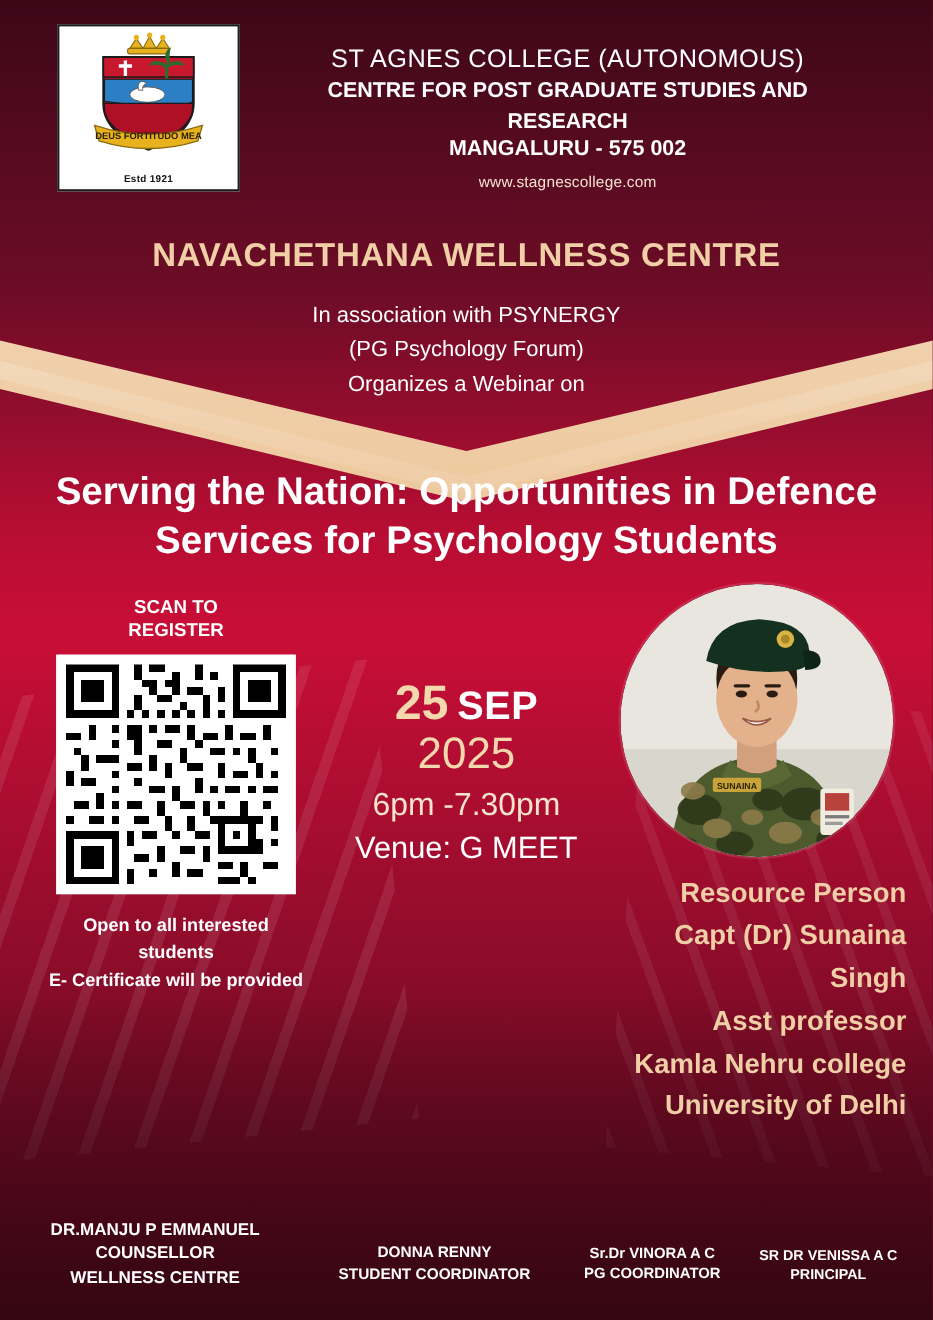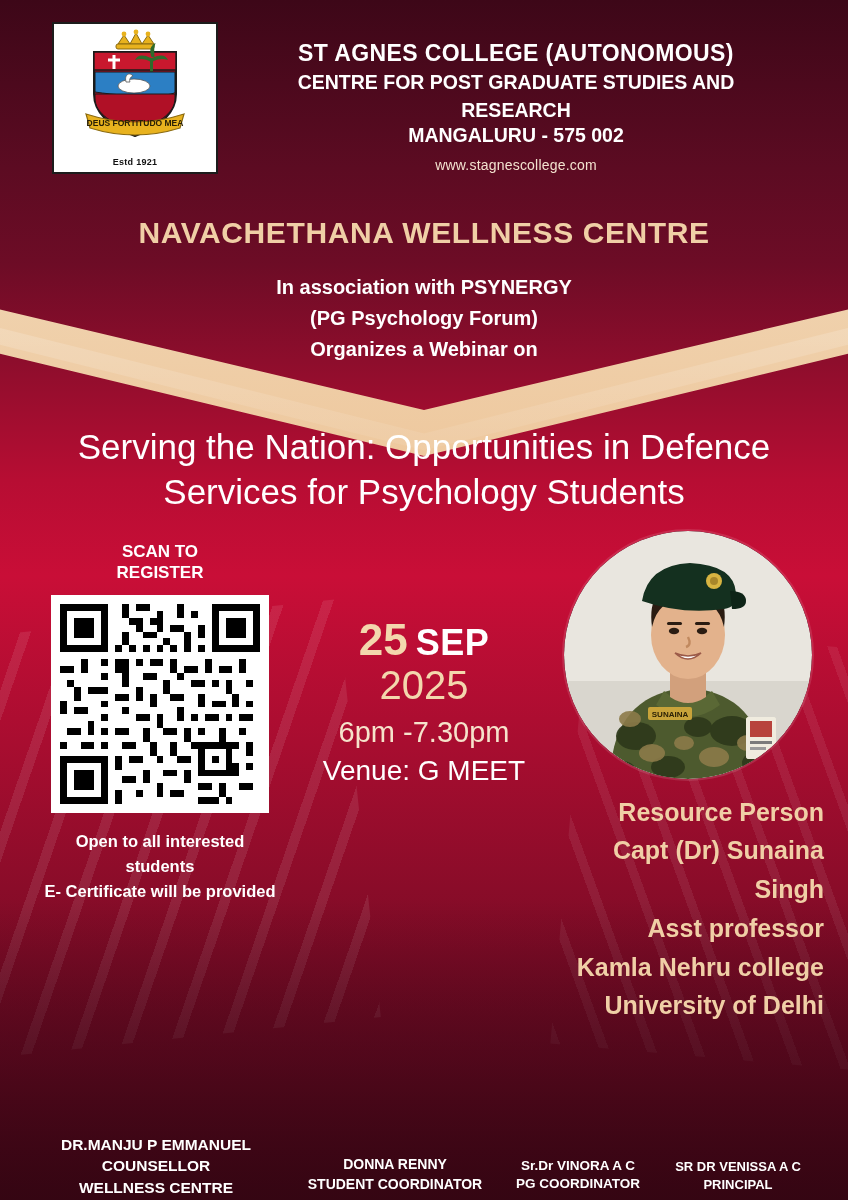--- a/index.html
+++ b/index.html
@@ -83,21 +83,21 @@
   .crest .estd {
     font-size: 9px; font-weight: bold; color: #111; letter-spacing: .3px;
     margin-top: 1px;
   }
   .header-text {
     flex: 1 1 auto;
     text-align: center;
     padding-left: 6px;
   }
   .col-name {
-    color: #ffffff; font-weight: bold; font-size: 23px; letter-spacing: .4px;
+    color: #ffffff; font-weight: normal; font-size: 23px; letter-spacing: .4px;
     margin-top: 18px;
   }
   .col-sub {
     color: #ffffff; font-weight: bold; font-size: 19.5px; line-height: 1.28;
     margin-top: 3px;
   }
   .col-place {
     color: #ffffff; font-weight: bold; font-size: 19.5px; margin-top: 1px;
   }
   .col-web {
@@ -111,36 +111,36 @@
     color: #f0cfa6;
     font-weight: bold;
     font-size: 30px;
     letter-spacing: .6px;
     margin-top: 42px;
   }
   .assoc {
     position: relative; z-index: 5;
     text-align: center;
     color: #ffffff;
-    font-weight: bold;
+    font-weight: normal;
     font-size: 20px;
     line-height: 1.55;
     margin-top: 22px;
   }
 
   
   .title {
     position: relative; z-index: 5;
     text-align: center;
     color: #ffffff;
     font-size: 35px;
     line-height: 1.28;
     padding: 0 32px;
     margin-top: 60px;
-    font-weight: 400;
+    font-weight: 700;
   }
 
   
   .mid {
     position: relative; z-index: 5;
     display: flex;
     padding: 16px 24px 0 24px;
   }
   .col-qr { width: 272px; flex: 0 0 auto; text-align: center; padding-top: 10px;}
   .scan-label {
@@ -176,25 +176,25 @@
   }
   .photo svg { display:block; }
   .rp {
     color: #f0cfa6; font-weight: bold; font-size: 25px; line-height: 1.55;
     margin-top: 14px;
   }
 
   
   .footer {
     position: absolute;
-    left: 0; right: 0; bottom: 2px;
+    left: 0; right: 0; bottom: 28px;
     z-index: 6;
     display: flex;
     align-items: flex-end;
-    padding: 0 25px;
+    padding: 0 10px;
   }
   .f-block { text-align: center; color: #ffffff; font-weight: bold; line-height: 1.38; }
   .f1 { width: 262px; font-size: 15.5px; }
   .f2 { flex: 1 1 auto; font-size: 14px; padding-bottom: 4px;}
   .f3 { width: 150px; font-size: 13.5px; padding-bottom: 4px;}
   .f4 { width: 170px; font-size: 13px; padding-bottom: 4px;}
 </style>
 </head>
 <body>
 

